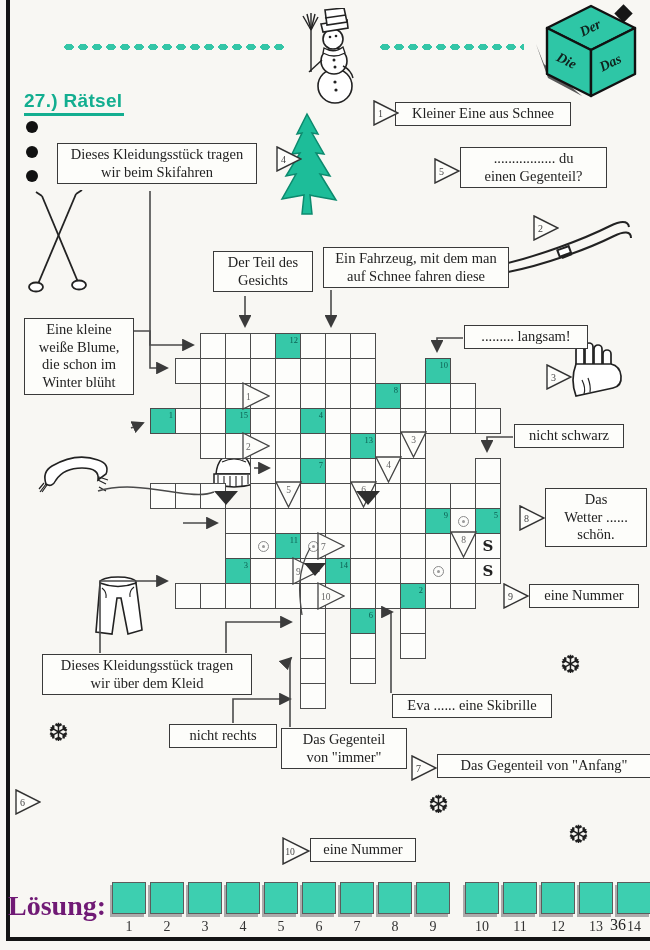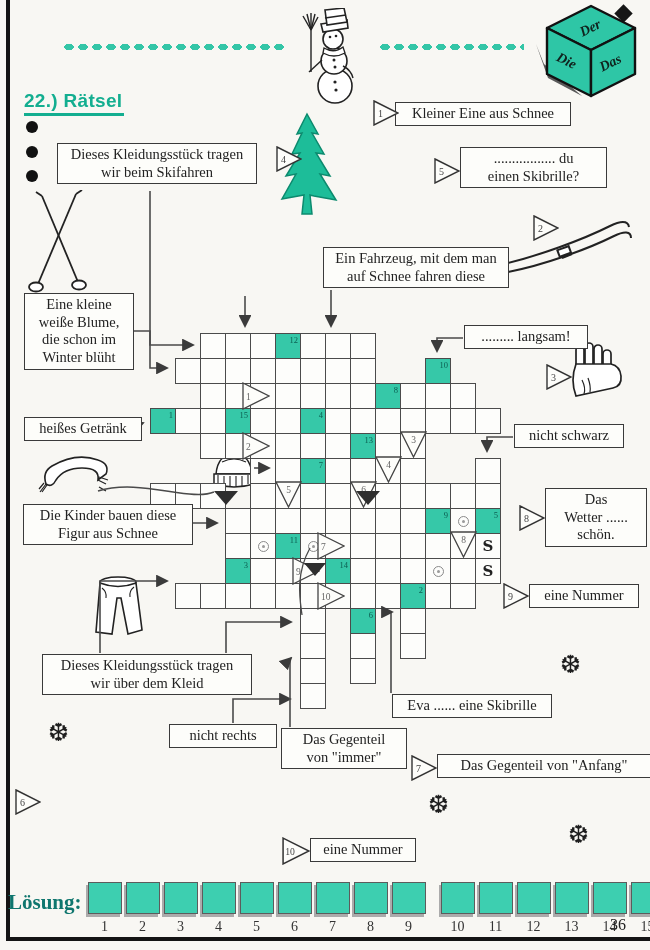--- a/index.html
+++ b/index.html
@@ -25,21 +25,21 @@
   .cell{position:absolute;background:#fdfdfb;border:1px solid #4b4b4b;box-sizing:border-box;}
   .cell.teal{background:#36c8a8;z-index:2;}
   .cnum{position:absolute;top:1px;right:2px;font-size:8.5px;color:#0b5d50;font-family:"Liberation Serif",serif;}
   .ring{position:absolute;width:11px;height:11px;border:1.6px solid #8a8a8a;border-radius:50%;z-index:4;box-sizing:border-box;}
   .ring:after{content:"";position:absolute;left:2.6px;top:2.6px;width:3px;height:3px;border-radius:50%;background:#9a9a9a;}
   .slet{position:absolute;z-index:4;font-family:"DejaVu Serif",serif;font-weight:bold;font-size:15px;
         width:26px;text-align:center;}
   .gtri{position:absolute;z-index:5;}
   
   #solution{left:8px;top:882px;display:flex;align-items:flex-start;}
-  #sol-label{font-weight:bold;font-size:21px;margin:8px 6px 0 0;color:#0f766e;}
+  #sol-label{font-weight:bold;font-size:28px;margin:8px 6px 0 0;color:#701a75;}
   .sol-group{display:flex;gap:4px;}
   .sol-item{display:flex;flex-direction:column;align-items:center;}
   .sol-box{width:32px;height:30px;background:#3dcfb0;border:1.2px solid #5c5c5c;box-shadow:-2px 3px 0 0 #ababab;}
   .sol-num{margin-top:5px;font-size:14px;color:#333;}
   #sol-gap{width:15px;}
   .flake{position:absolute;font-size:25px;color:#1d1d1d;font-family:"DejaVu Sans",sans-serif;z-index:2;}
   #page-number{left:610px;top:916px;font-size:16px;color:#222;}
   svg text{font-family:"Liberation Serif",serif;}
 </style>
 </head>
@@ -90,21 +90,21 @@
       <polygon points="13,26 57,48 57,94 13,72" fill="#2ec6a6"></polygon>
       <polygon points="57,48 101,26 101,72 57,94" fill="#2ec6a6"></polygon>
     </g>
     <g fill="#10231e" font-family="DejaVu Serif,serif" font-weight="bold" font-style="italic" font-size="14">
       <text x="45" y="30" transform="rotate(-26 57 25)">Der</text>
       <text x="22" y="64" transform="rotate(26 34 60)">Die</text>
       <text x="65" y="64" transform="rotate(-26 79 60)">Das</text>
     </g>
   </svg>
 
-  <div class="abs" id="title">22.) Rätsel</div>
+  <div class="abs" id="title">27.) Rätsel</div>
   <div class="abs bullet" style="left:26px;top:121px;"></div>
   <div class="abs bullet" style="left:26px;top:146px;"></div>
   <div class="abs bullet" style="left:26px;top:170px;"></div>
 
   <svg class="abs" style="left:270px;top:112px;" width="74" height="112" viewBox="0 0 74 112">
     <polygon points="37,2 48,22 42,21 54,42 46,41 60,64 50,62 66,88 44,84 40,83 42,102 32,102 34,83 12,87 26,62 16,64 30,41 22,42 32,21 27,22" fill="#1dbd99" stroke="#0c8a6e" stroke-width="1.5"></polygon>
   </svg>
 
   <svg class="abs" style="left:12px;top:190px;" width="96" height="108" viewBox="0 0 96 108">
     <g stroke="#222" stroke-width="1.8" fill="none">
@@ -420,46 +420,45 @@
   <div class="clue" style="left:395px;top:102px;width:162px;">Kleiner Eine aus Schnee</div>
   <svg class="tri" style="left:373px;top:100px;" width="26" height="26" viewBox="0 0 26 26">
       <polygon points="1,1 25,13 1,25" fill="#fdfdfa" stroke="#333" stroke-width="1.4"></polygon>
       <text x="5" y="17" font-size="10" fill="#444">1</text>
     </svg>
 
   <div class="clue" style="left:57px;top:143px;width:186px;">Dieses Kleidungsstück tragen
 wir beim Skifahren</div>
 
   <div class="clue" style="left:460px;top:147px;width:133px;">................. du
-einen Skibrille?</div>
+einen Gegenteil?</div>
   <svg class="tri" style="left:434px;top:158px;" width="26" height="26" viewBox="0 0 26 26">
       <polygon points="1,1 25,13 1,25" fill="#fdfdfa" stroke="#333" stroke-width="1.4"></polygon>
       <text x="5" y="17" font-size="10" fill="#444">5</text>
     </svg>
 
+  <div class="clue" style="left:213px;top:251px;width:86px;">Der Teil des
+Gesichts</div>
   <div class="clue" style="left:323px;top:247px;width:172px;">Ein Fahrzeug, mit dem man
 auf Schnee fahren diese</div>
-  <div class="clue" style="left:24px;top:293px;width:96px;">Eine kleine
+  <div class="clue" style="left:24px;top:318px;width:96px;">Eine kleine
 weiße Blume,
 die schon im
 Winter blüht</div>
-  <div class="clue" style="left:24px;top:417px;width:104px;">heißes Getränk</div>
   <div class="clue" style="left:514px;top:424px;width:96px;">nicht schwarz</div>
   <div class="clue" style="left:464px;top:325px;width:110px;">......... langsam!</div>
 
   <div class="clue" style="left:545px;top:488px;width:88px;">Das
 Wetter ......
 schön.</div>
   <svg class="tri" style="left:519px;top:505px;" width="26" height="26" viewBox="0 0 26 26">
       <polygon points="1,1 25,13 1,25" fill="#fdfdfa" stroke="#333" stroke-width="1.4"></polygon>
       <text x="5" y="17" font-size="10" fill="#444">8</text>
     </svg>
 
-  <div class="clue" style="left:23px;top:504px;width:156px;">Die Kinder bauen diese
-Figur aus Schnee</div>
 
   <div class="clue" style="left:529px;top:584px;width:96px;">eine Nummer</div>
   <svg class="tri" style="left:503px;top:583px;" width="26" height="26" viewBox="0 0 26 26">
       <polygon points="1,1 25,13 1,25" fill="#fdfdfa" stroke="#333" stroke-width="1.4"></polygon>
       <text x="5" y="17" font-size="10" fill="#444">9</text>
     </svg>
 
   <div class="clue" style="left:42px;top:654px;width:196px;">Dieses Kleidungsstück tragen
 wir über dem Kleid</div>
   <div class="clue" style="left:169px;top:724px;width:94px;">nicht rechts</div>

